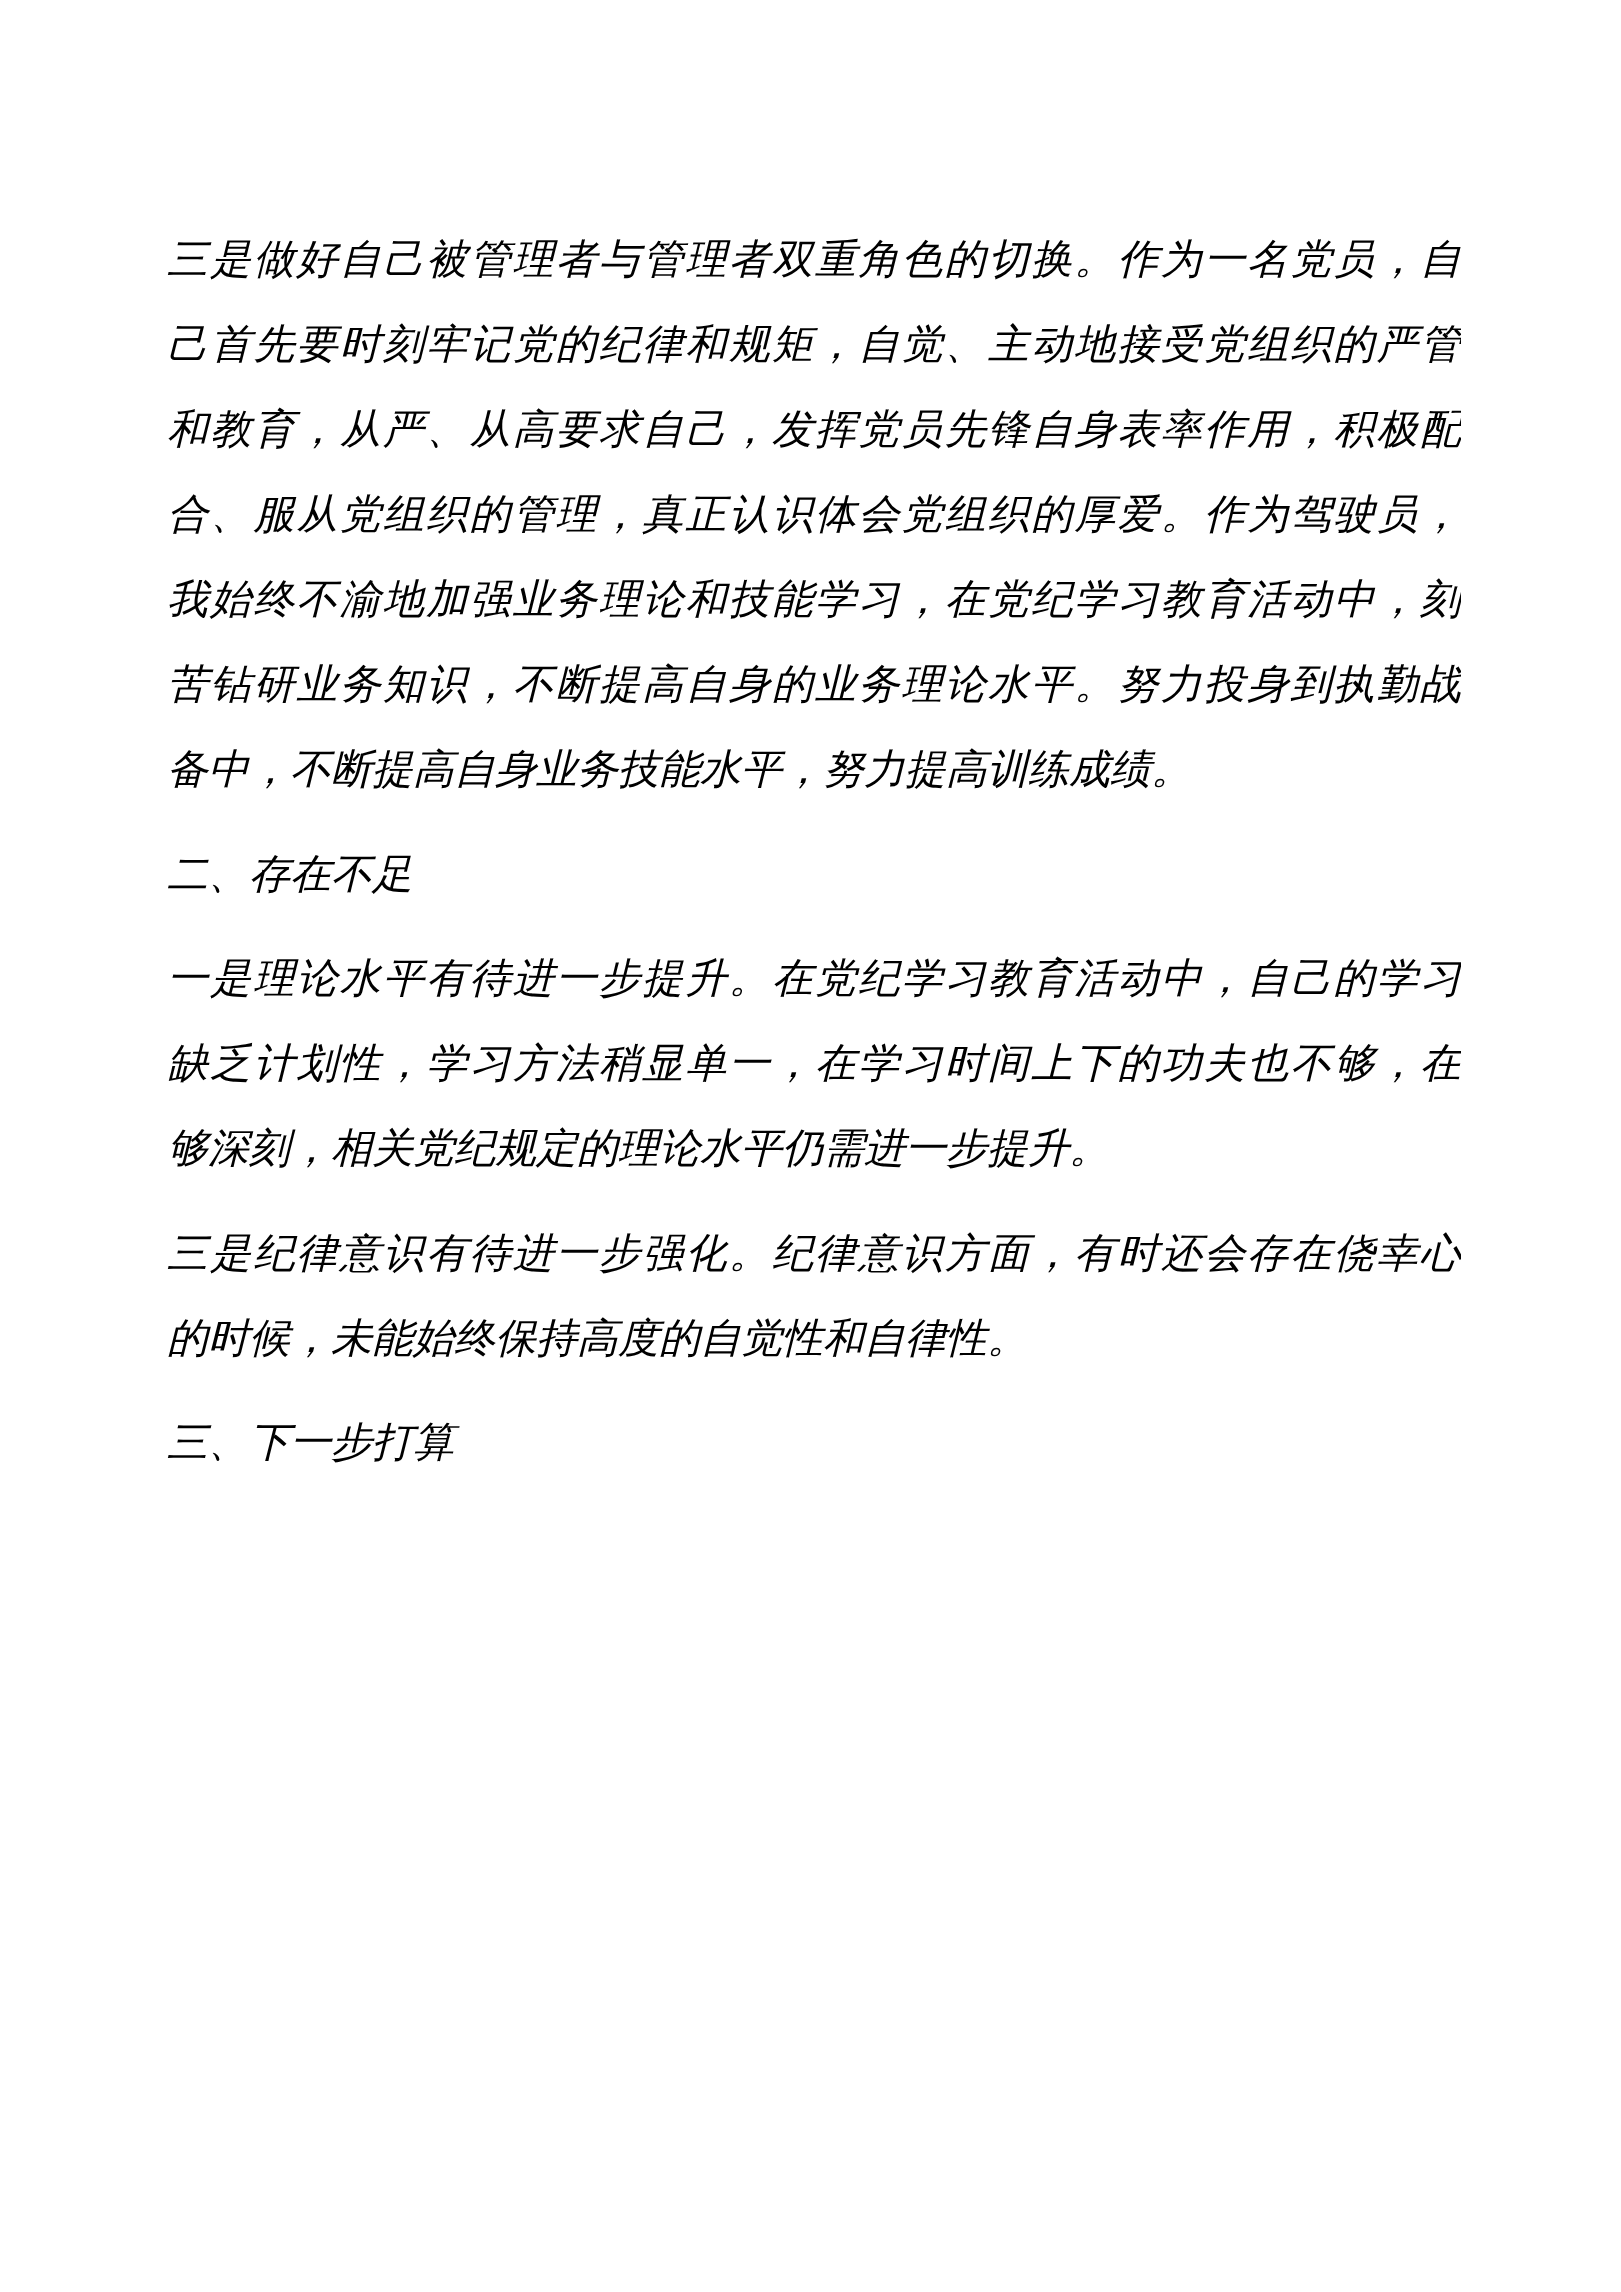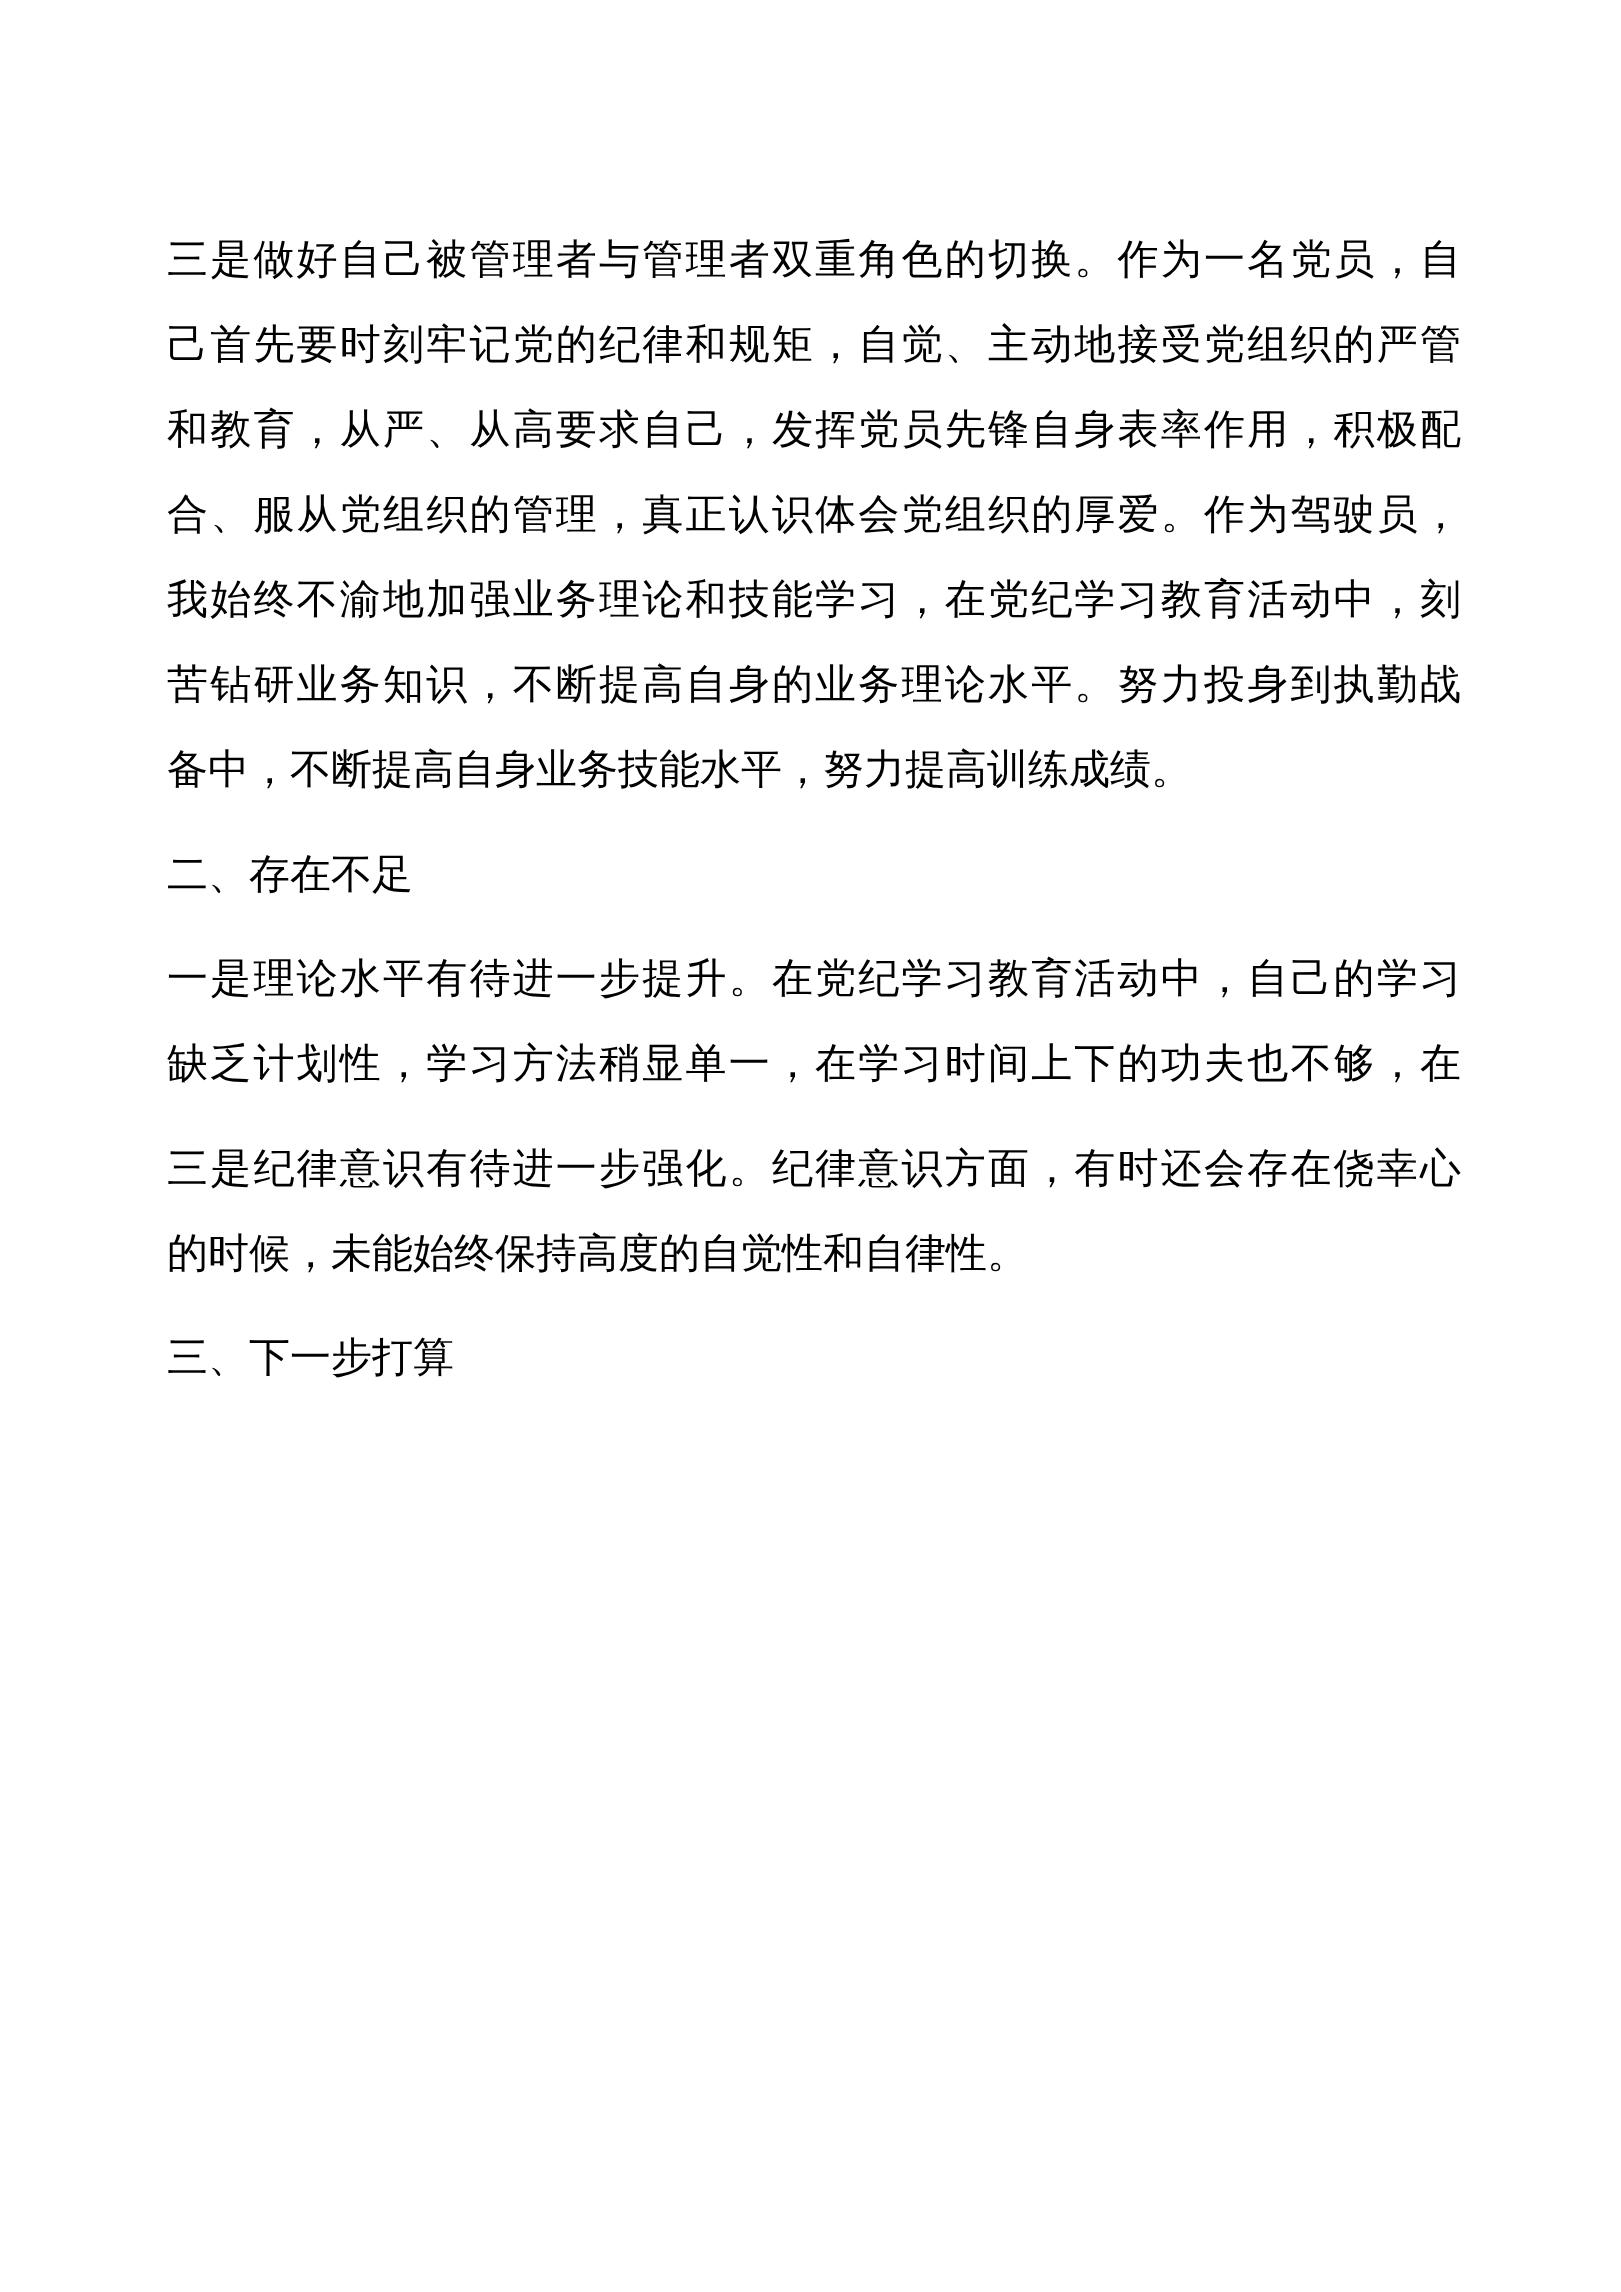--- a/index.html
+++ b/index.html
@@ -22,20 +22,21 @@
   }
   .content {
     position: absolute;
     left: 167px;
     top: 217px;
     width: 1294px;
     color: #000000;
     font-size: 41px;
     line-height: 85px;
     font-weight: 400;
+    font-style: italic;
   }
   .para {
     margin: 0 0 19.6px 0;
   }
   
   .line {
     height: 85px;
     overflow: hidden;
     text-align: justify;
     text-align-last: justify;
@@ -62,20 +63,21 @@
         <div class="line">我始终不渝地加强业务理论和技能学习，在党纪学习教育活动中，刻</div>
         <div class="line">苦钻研业务知识，不断提高自身的业务理论水平。努力投身到执勤战</div>
         <div class="line last">备中，不断提高自身业务技能水平，努力提高训练成绩。</div>
       </div>
       <div class="para heading">
         <div class="line last">二、存在不足</div>
       </div>
       <div class="para body">
         <div class="line">一是理论水平有待进一步提升。在党纪学习教育活动中，自己的学习</div>
         <div class="line">缺乏计划性，学习方法稍显单一，在学习时间上下的功夫也不够，在</div>
+        <div class="line last">够深刻，相关党纪规定的理论水平仍需进一步提升。</div>
       </div>
       <div class="para body">
         <div class="line">三是纪律意识有待进一步强化。纪律意识方面，有时还会存在侥幸心</div>
         <div class="line last">的时候，未能始终保持高度的自觉性和自律性。</div>
       </div>
       <div class="para heading">
         <div class="line last">三、下一步打算</div>
       </div>
     </div>
 </div>

